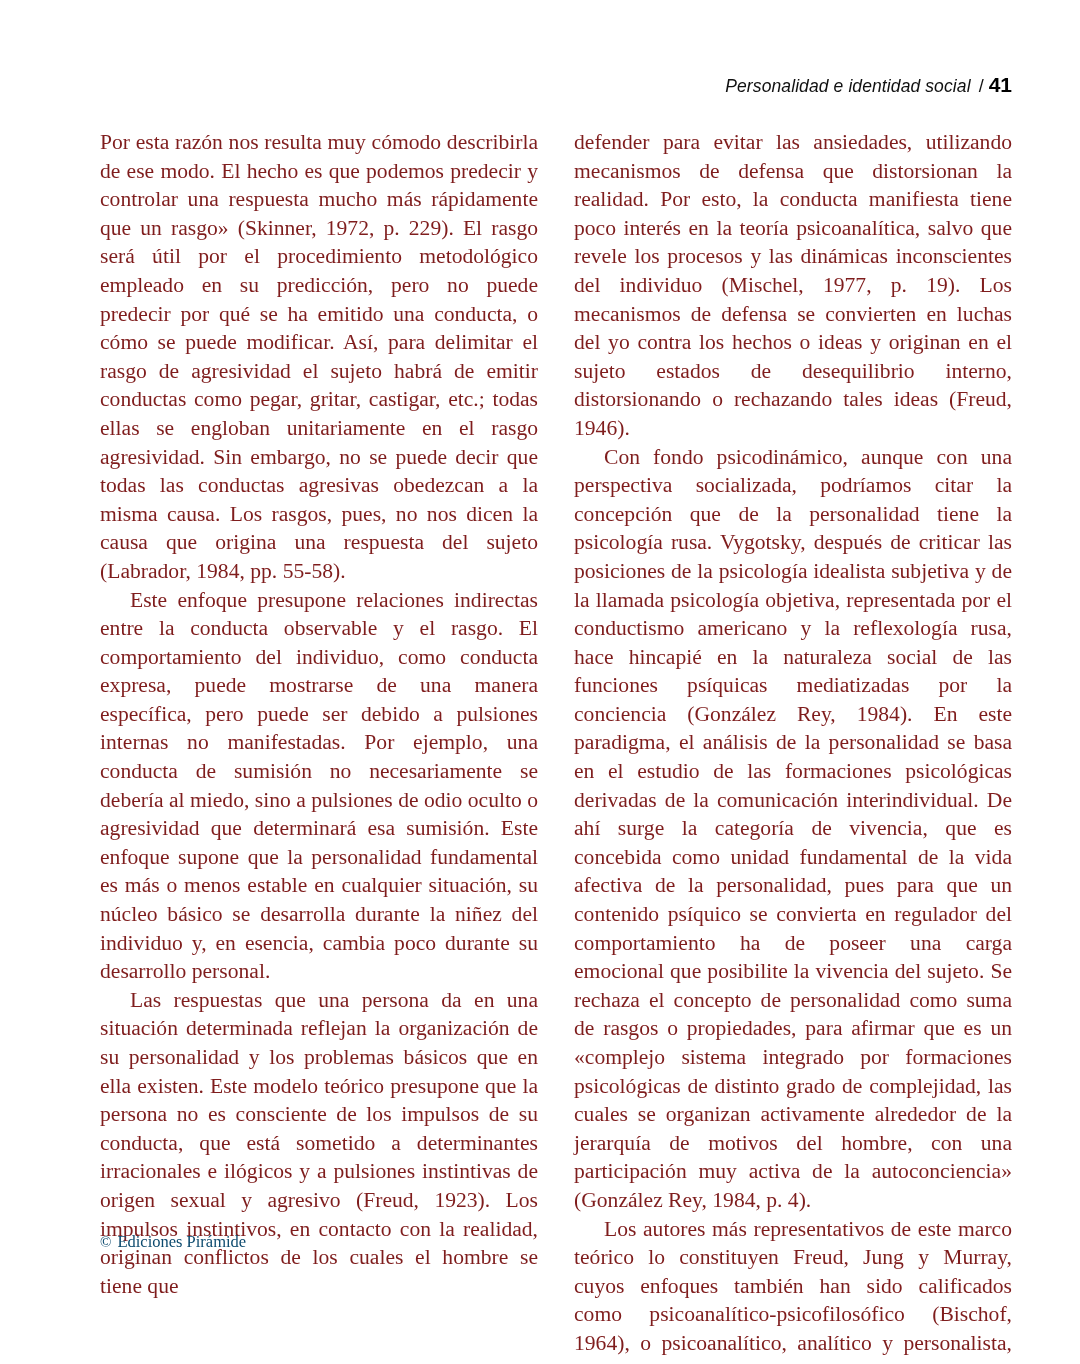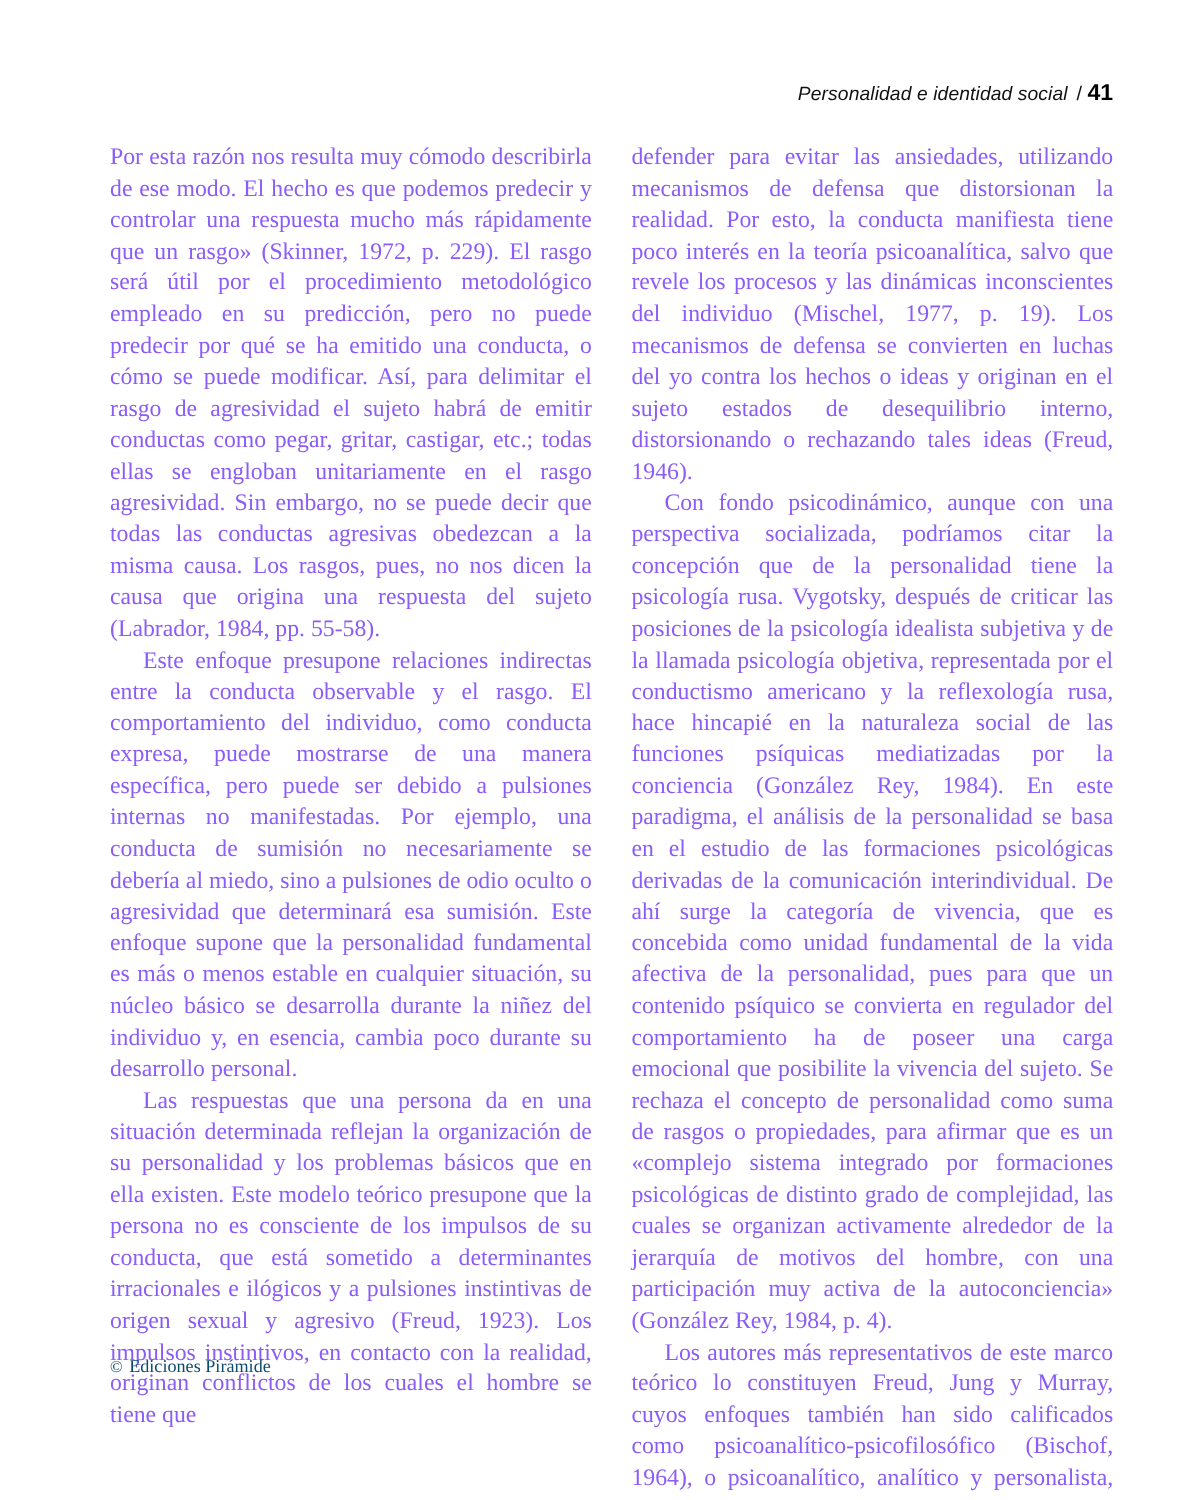--- a/index.html
+++ b/index.html
@@ -78,21 +78,21 @@
   }
 
   p.body-par {
     margin: 0;
     font-size: 21.6px;
     line-height: 28.6px;
     text-align: justify;
     text-justify: inter-word;
     text-indent: 30px;
     hyphens: none;
-    color: #8b5cf6;
+    color: #7f1d1d;
   }
 
   p.body-par.no-indent {
     text-indent: 0;
   }
 
   
   .section-heading {
     margin: 0;
     padding: 0;

